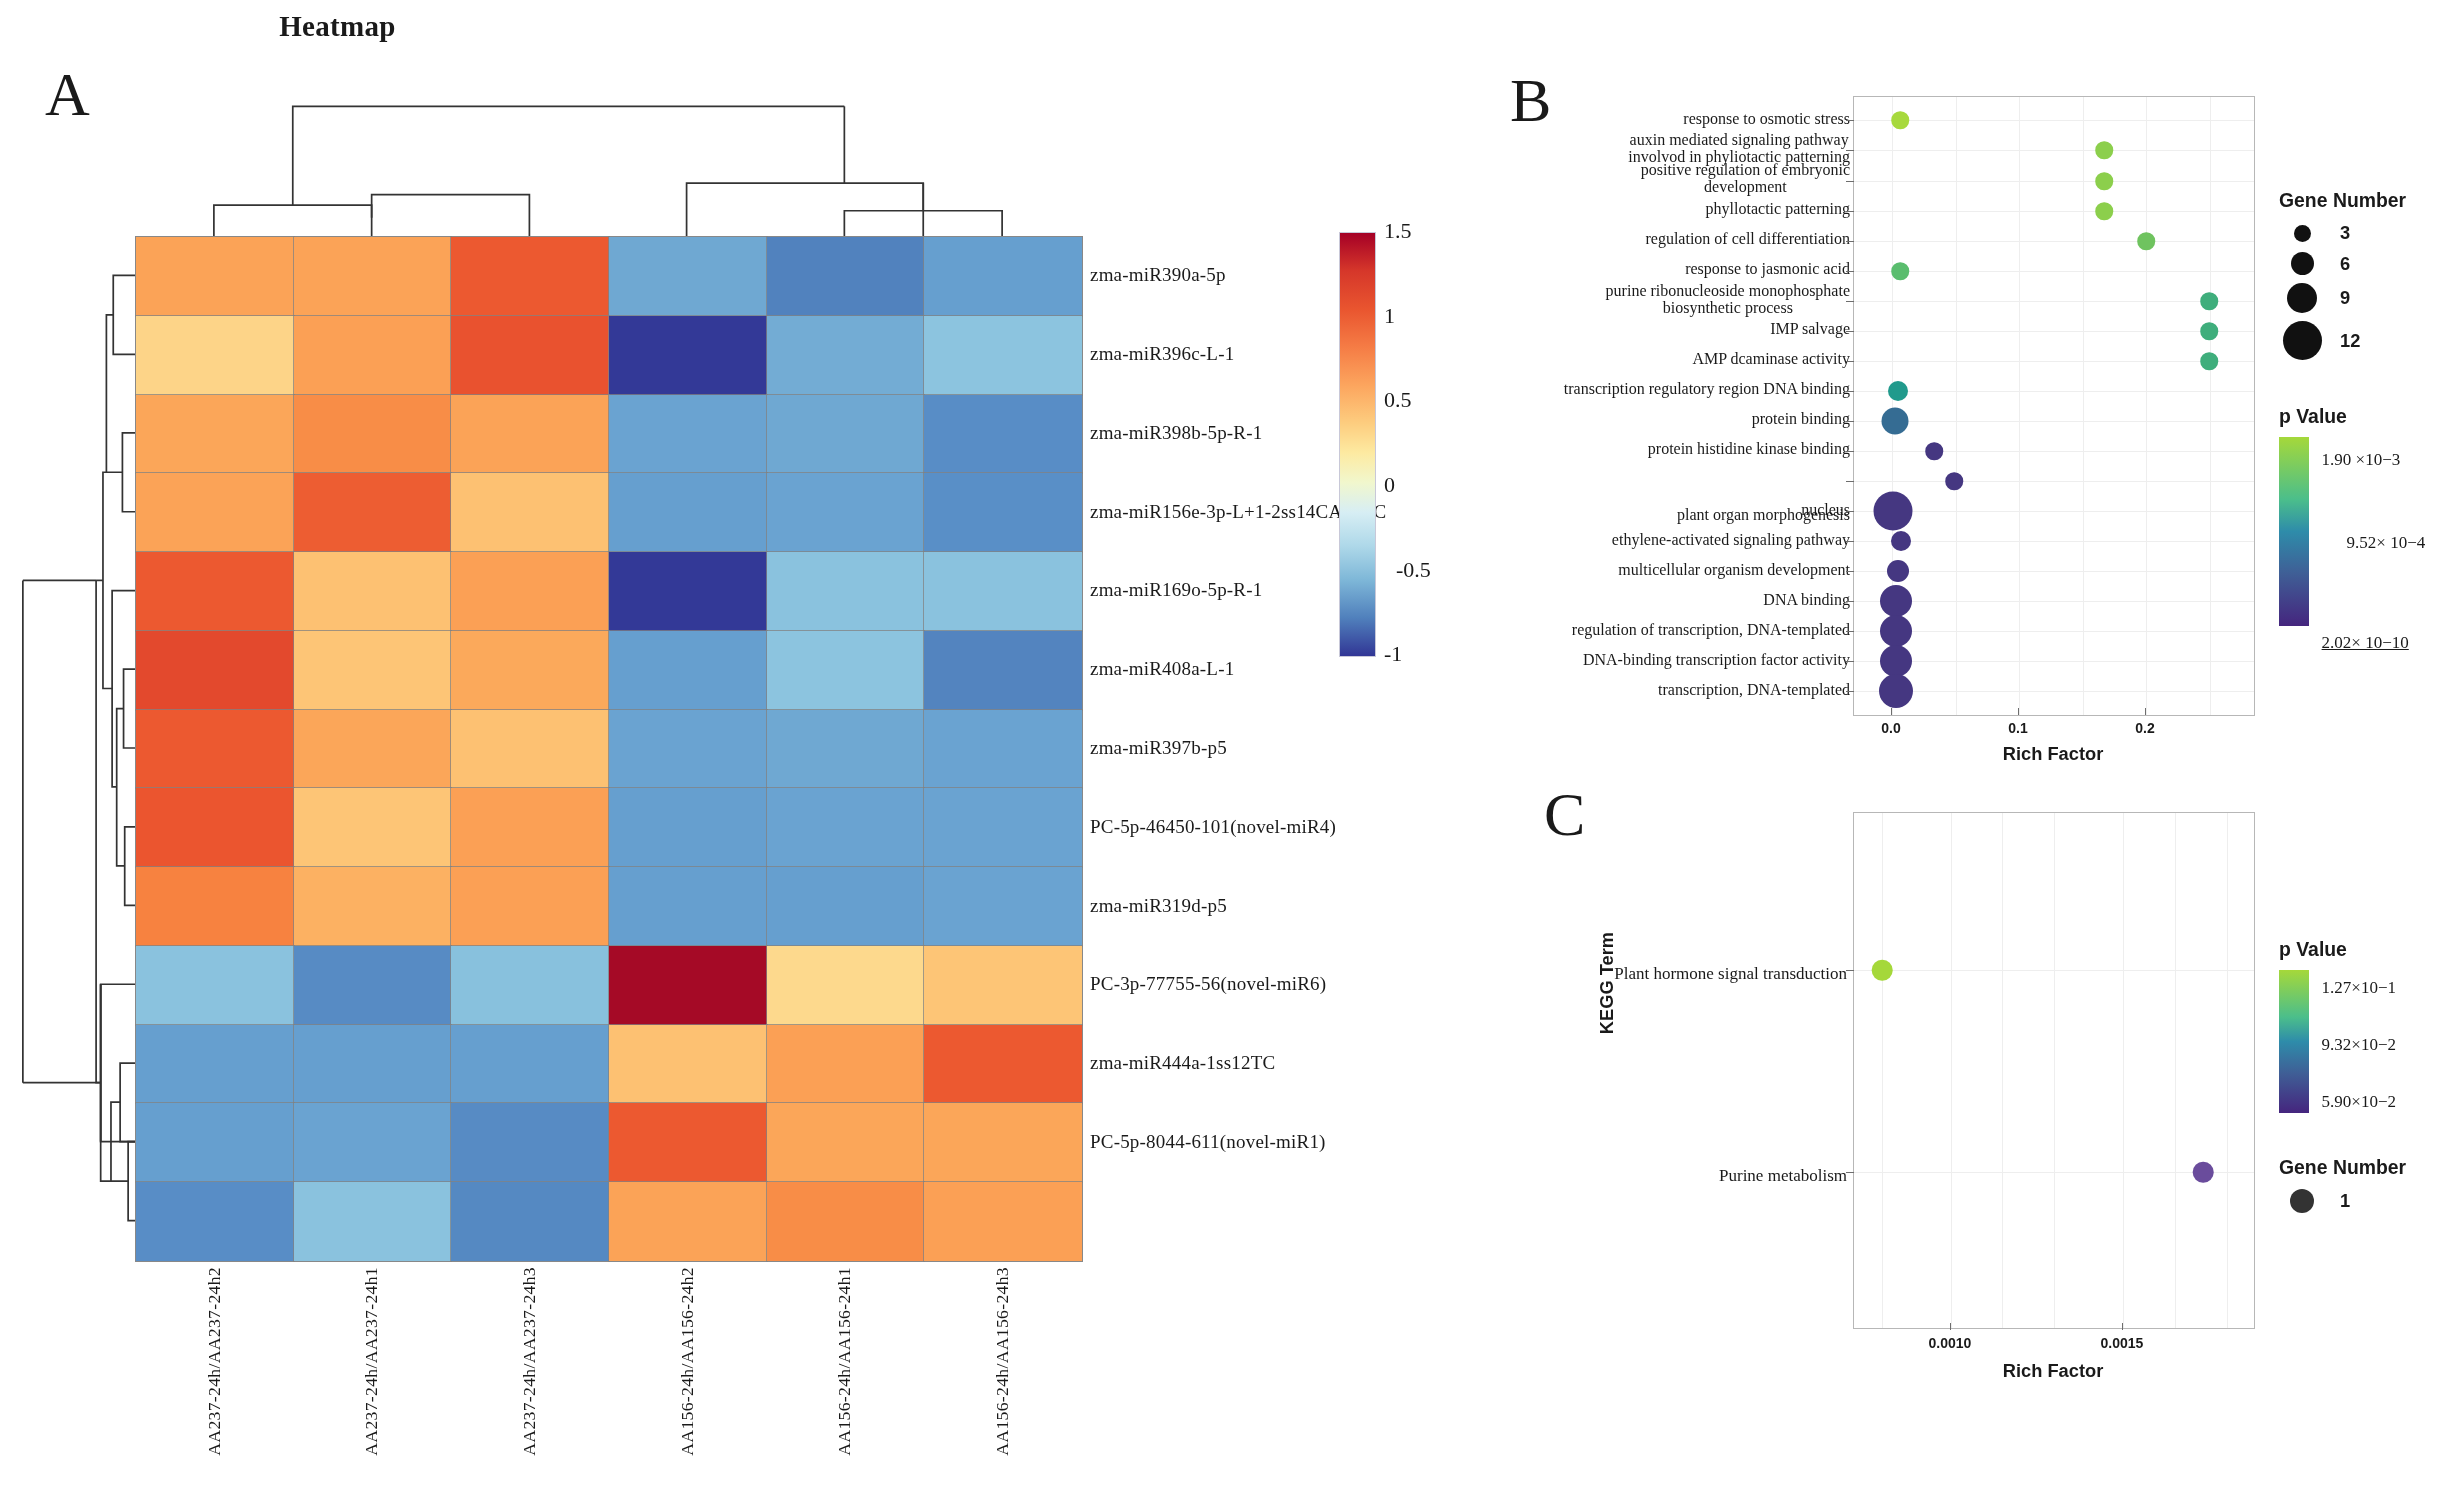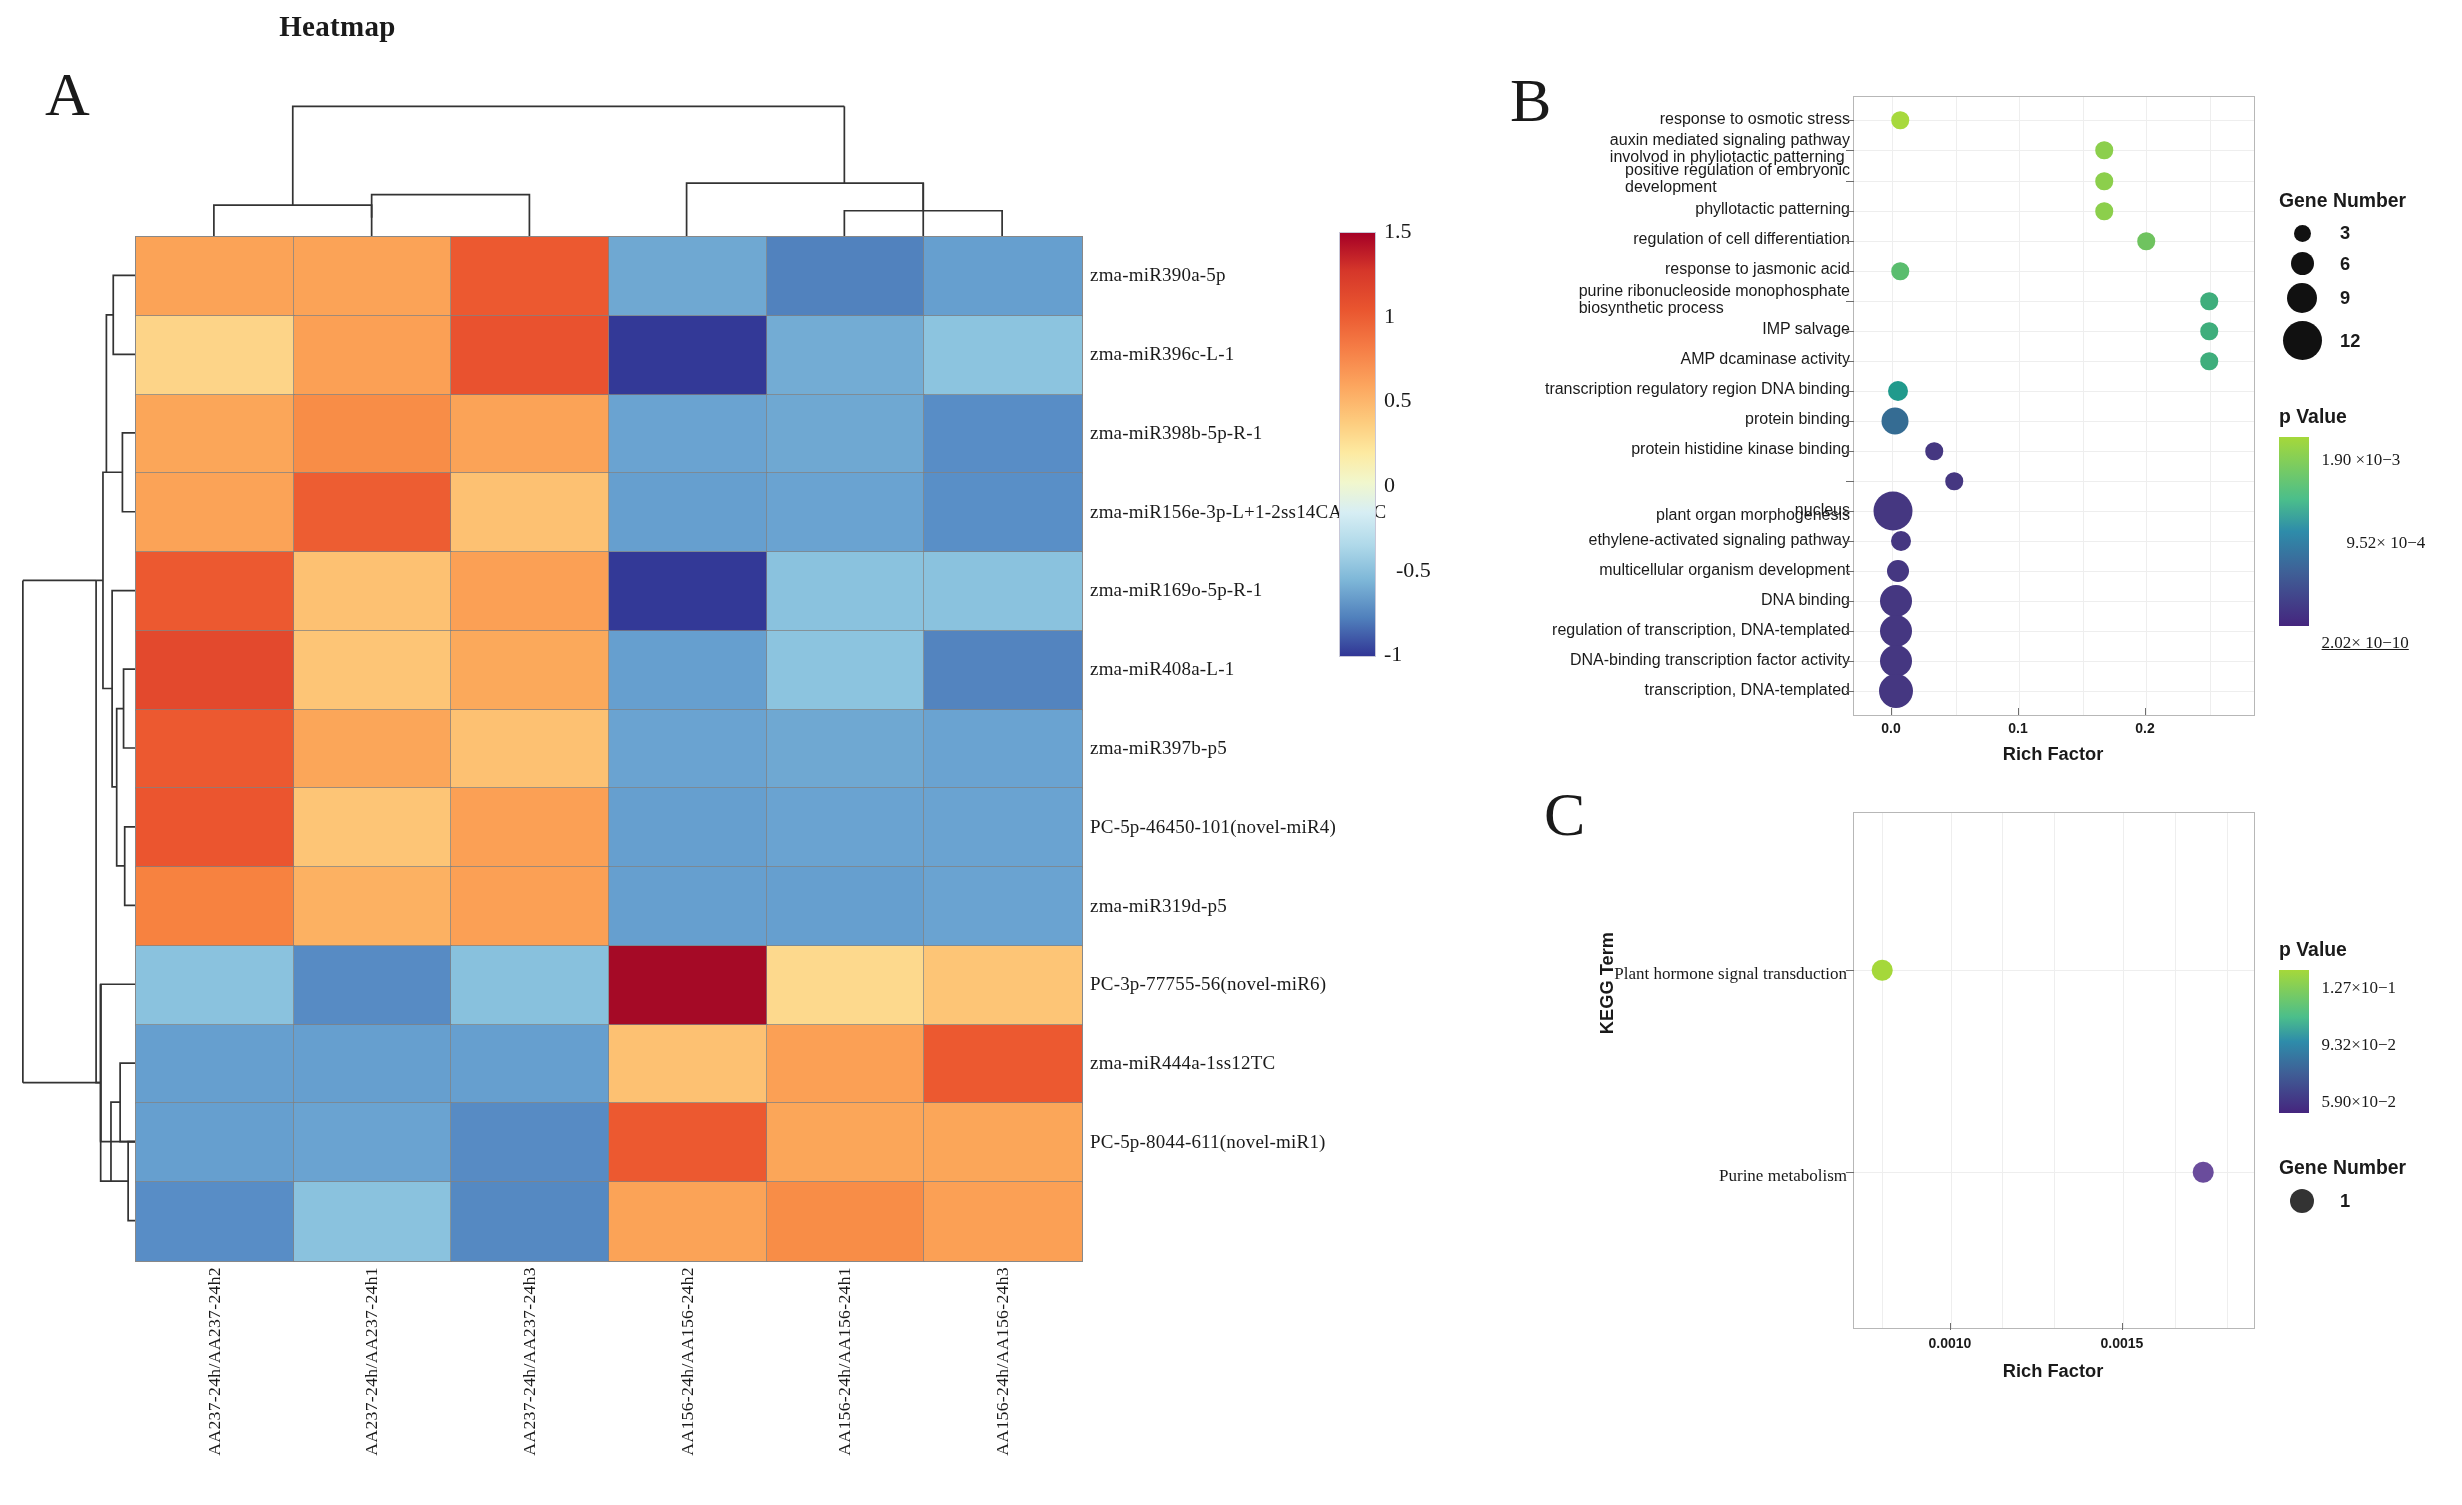--- a/index.html
+++ b/index.html
@@ -49,22 +49,22 @@
   #hm-cbar{left:1339px;top:232px;width:35px;height:423px;border:0.6px solid #c8c8d8;
     background:linear-gradient(to bottom,
       #a50026 0%, #d6372a 9%, #e9552f 18%, #f57c45 27%, #fca55e 36%,
       #fdcd7f 45%, #fdeaa1 52%, #f1f7cd 59%, #d7eef4 66%, #aed8e9 74%,
       #7eb7d8 82%, #5080bc 91%, #313695 100%);}
   #hm-cbar-ticks{left:1384px;top:217px;width:114px;height:457px;}
   .cbar-tick{position:absolute;left:0;font-size:22px;font-family:"Liberation Serif",serif;}
   #pb-plot{left:1853px;top:96px;width:400px;height:618px;
            border:0.6px solid #b7b7b7;background:#ffffff;}
   #pb-labels{left:1521px;top:96px;width:329px;height:618px;}
-  .go-label{position:absolute;right:0;text-align:left;font-size:16px;line-height:1.06;
-            font-family:Liberation Sans, sans-serif;white-space:pre-line;}
+  .go-label{position:absolute;right:0;text-align:center;font-size:16px;line-height:1.06;
+            font-family:Liberation Serif, serif;white-space:pre-line;}
   .pb-tick{position:absolute;width:8px;height:1.1px;background:#6d6d6d;}
   .grid-h{position:absolute;left:0;width:100%;height:0.6px;background:#eeeeee;}
   .grid-v{position:absolute;top:0;height:100%;width:0.6px;background:#eeeeee;}
   .dot{position:absolute;border-radius:50%;transform:translate(-50%,-50%);}
   #pb-xticks{left:1853px;top:715px;width:400px;height:34px;}
   .xtick-lab{position:absolute;transform:translateX(-50%);font-size:14px;font-weight:bold;
              font-family:"Liberation Sans",sans-serif;}
   #pb-xlabel{left:1853px;top:743px;width:400px;text-align:center;
              font-size:18.3px;font-weight:bold;font-family:"Liberation Sans",sans-serif;}
 

